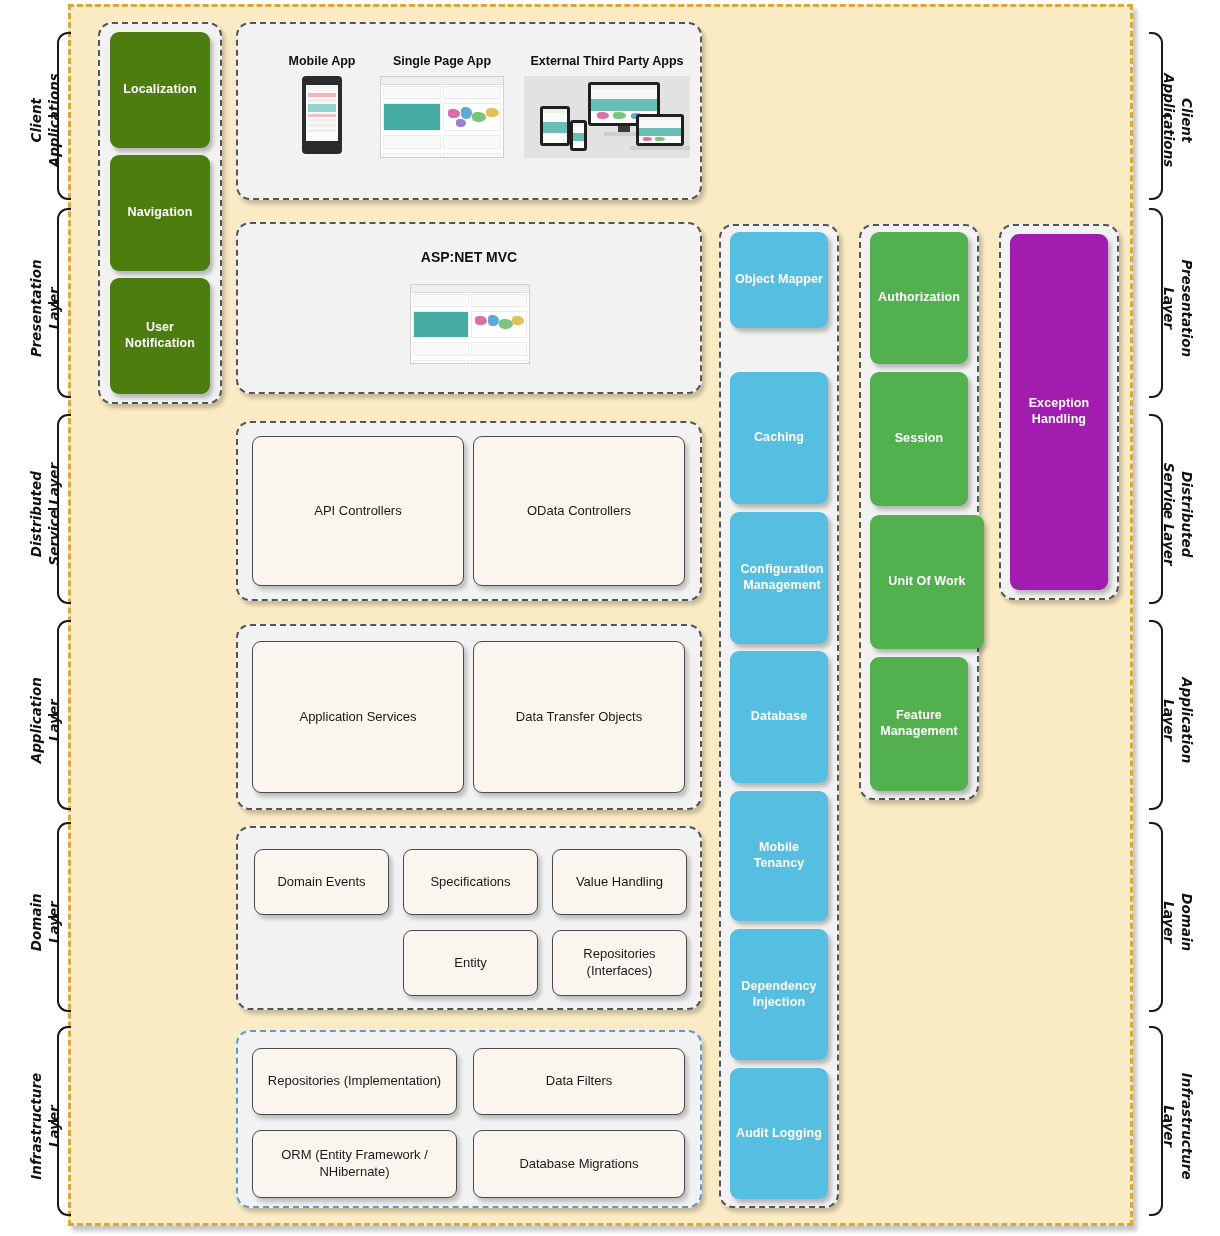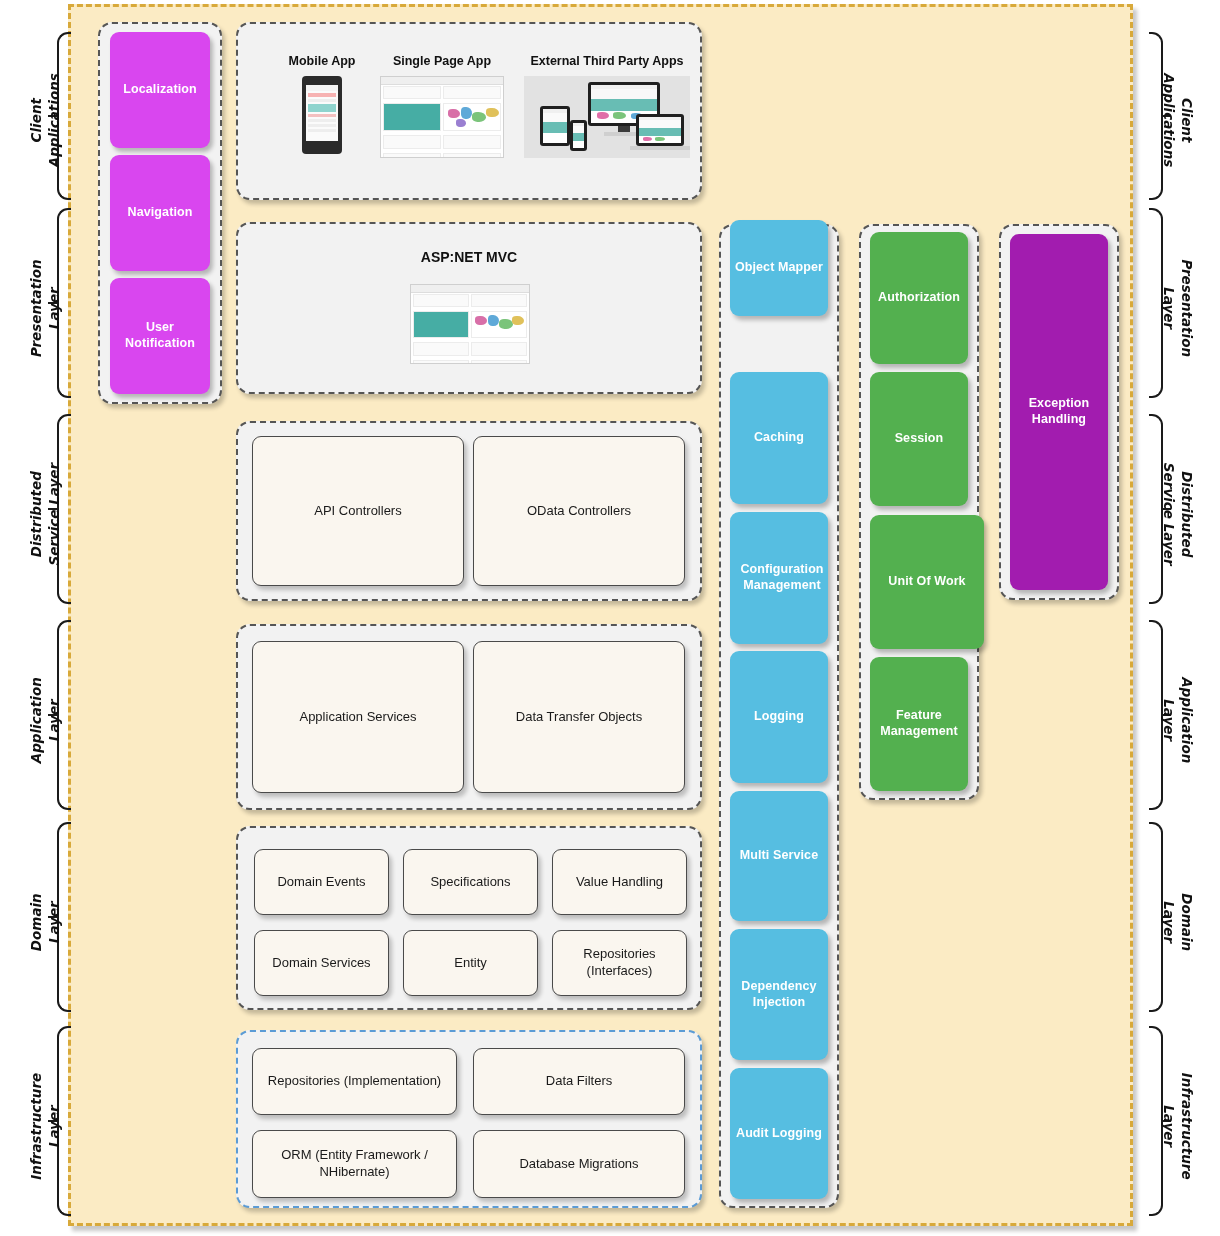--- a/index.html
+++ b/index.html
@@ -39,21 +39,21 @@
     display:flex;align-items:center;justify-content:center;
     text-align:center;
     color:#ffffff;
     font-weight:bold;
     font-size:12.5px;
     line-height:1.25;
     letter-spacing:.1px;
     box-shadow:3px 4px 4px rgba(0,0,0,0.25);
     padding:2px 4px;
   }
-  .card.navy{background:#d946ef;}
+  .card.navy{background:#4d7c0f;}
   .card.sky{background:#56BEE1;}
   .card.green{background:#53B04F;}
   .card.red{background:#a21caf;}
 
   
   .box{
     position:absolute;
     background:#FAF6EF;
     border:1.4px solid #4A4A4A;
     border-radius:9px;
@@ -316,36 +316,35 @@
   <div class="box" style="left:473px;top:436px;width:212px;height:150px;">OData Controllers</div>
 
   <div class="group" style="left:236px;top:624px;width:466px;height:186px;"></div>
   <div class="box" style="left:252px;top:641px;width:212px;height:152px;">Application Services</div>
   <div class="box" style="left:473px;top:641px;width:212px;height:152px;">Data Transfer Objects</div>
 
   <div class="group" style="left:236px;top:826px;width:466px;height:184px;"></div>
   <div class="box" style="left:254px;top:849px;width:135px;height:66px;">Domain Events</div>
   <div class="box" style="left:403px;top:849px;width:135px;height:66px;">Specifications</div>
   <div class="box" style="left:552px;top:849px;width:135px;height:66px;">Value Handling</div>
-  <div class="box" style="left:254px;top:930px;width:135px;height:66px;">Domain Services</div>
   <div class="box" style="left:403px;top:930px;width:135px;height:66px;">Entity</div>
   <div class="box" style="left:552px;top:930px;width:135px;height:66px;">Repositories<br>(Interfaces)</div>
 
   <div class="group blue-border" style="left:236px;top:1030px;width:466px;height:178px;"></div>
   <div class="box" style="left:252px;top:1048px;width:205px;height:67px;">Repositories (Implementation)</div>
   <div class="box" style="left:473px;top:1048px;width:212px;height:67px;">Data Filters</div>
   <div class="box" style="left:252px;top:1130px;width:205px;height:68px;">ORM (Entity Framework /<br>NHibernate)</div>
   <div class="box" style="left:473px;top:1130px;width:212px;height:68px;">Database Migrations</div>
 
   <div class="group" style="left:719px;top:224px;width:120px;height:984px;"></div>
-  <div class="card sky" style="left:730px;top:220px;width:98px;height:96px;">Object Mapper</div>
+  <div class="card sky" style="left:730px;top:232px;width:98px;height:96px;">Object Mapper</div>
   <div class="card sky" style="left:730px;top:372px;width:98px;height:132px;">Caching</div>
   <div class="card sky" style="left:730px;top:512px;width:98px;height:132px;padding-left:10px;">Configuration<br>Management</div>
-  <div class="card sky" style="left:730px;top:651px;width:98px;height:132px;">Logging</div>
-  <div class="card sky" style="left:730px;top:791px;width:98px;height:130px;">Multi Service</div>
+  <div class="card sky" style="left:730px;top:651px;width:98px;height:132px;">Database</div>
+  <div class="card sky" style="left:730px;top:791px;width:98px;height:130px;">Mobile Tenancy</div>
   <div class="card sky" style="left:730px;top:929px;width:98px;height:131px;">Dependency<br>Injection</div>
   <div class="card sky" style="left:730px;top:1068px;width:98px;height:131px;">Audit Logging</div>
 
   <div class="group" style="left:859px;top:224px;width:120px;height:576px;"></div>
   <div class="card green" style="left:870px;top:232px;width:98px;height:132px;">Authorization</div>
   <div class="card green" style="left:870px;top:372px;width:98px;height:134px;">Session</div>
   <div class="card green" style="left:870px;top:515px;width:114px;height:134px;">Unit Of Work</div>
   <div class="card green" style="left:870px;top:657px;width:98px;height:134px;">Feature<br>Management</div>
 
   <div class="group" style="left:999px;top:224px;width:120px;height:376px;"></div>

